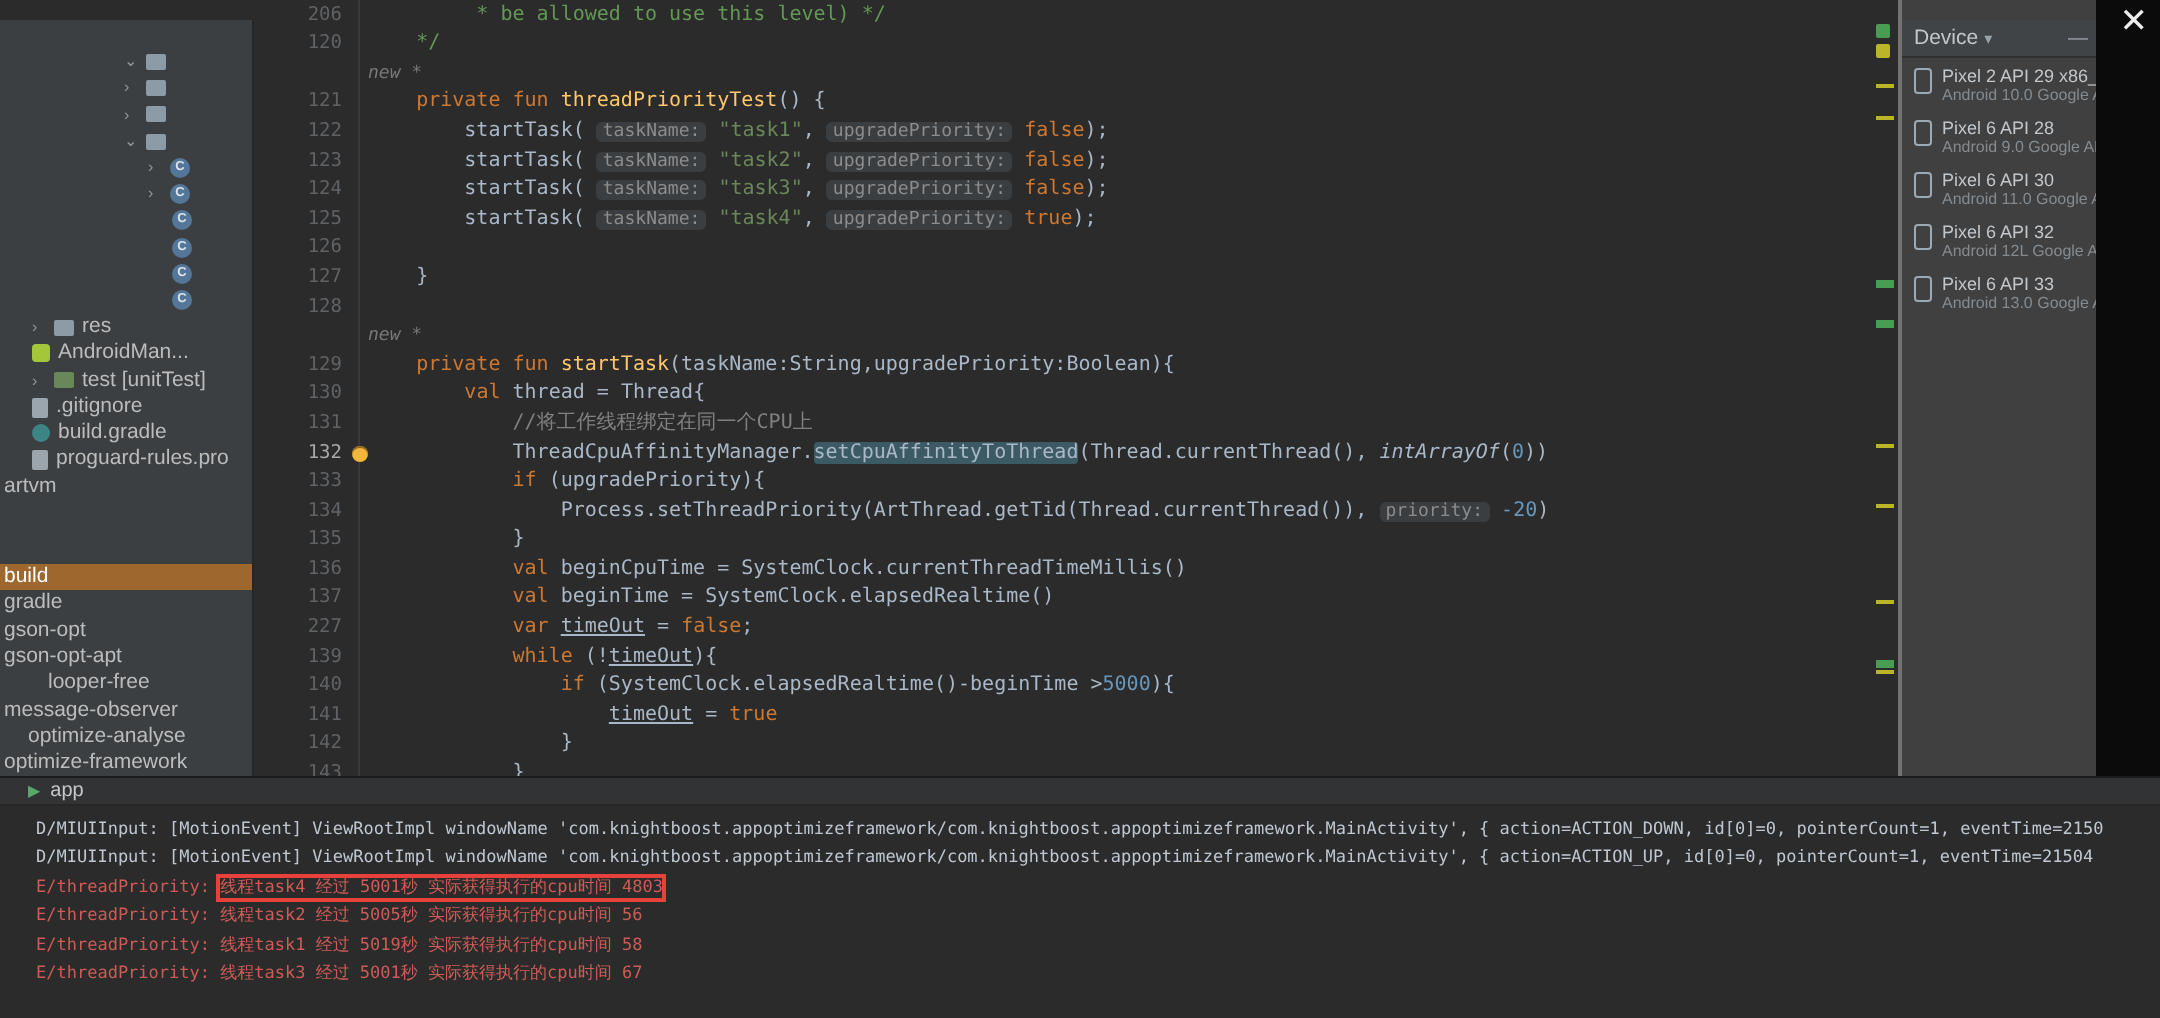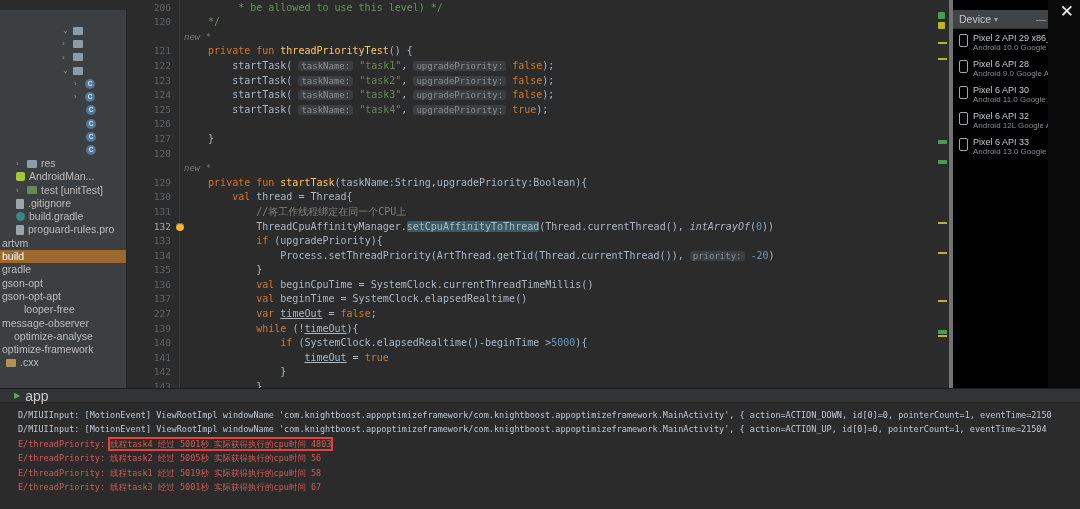--- a/index.html
+++ b/index.html
@@ -53,21 +53,21 @@
 
   
   .marker-bar{position:absolute;left:935px;top:0;width:14px;height:388px;background:#2b2b2b;}
   .tick{position:absolute;left:3px;width:9px;height:2px;}
   .tick.y{background:#bbb529;}
   .tick.g{background:#499c54;height:4px;}
   .sq{position:absolute;left:3px;width:7px;height:7px;border-radius:1px;}
 
   
   .device-panel{position:absolute;left:949px;top:0;width:99px;height:388px;
-    background:#000000;border-left:4px solid #737373;}
+    background:#404040;border-left:2px solid #737373;}
   .device-header{margin-top:10px;height:18px;display:flex;align-items:center;gap:3px;
     padding:0 6px;font-size:10.5px;color:#c3c7ca;background:#404446;
     border-bottom:1px solid #2e3032;cursor:pointer;}
   .device-header .caret{color:#9aa2a8;font-size:8px;}
   .device-header .min{margin-left:auto;color:#9aa2a8;font-size:10px;cursor:pointer;}
   .device-item{padding:4px 3px 3px 6px;display:flex;gap:5px;cursor:pointer;}
   .phone{flex:none;width:7px;height:11px;border:1px solid #9da9b5;border-radius:2px;margin-top:1px;}
   .dev-name{font-size:9px;color:#c2c7cb;white-space:nowrap;overflow:hidden;}
   .dev-os{font-size:8px;color:#848b90;white-space:nowrap;overflow:hidden;}
 
@@ -75,21 +75,21 @@
   .right-strip{position:absolute;left:1048px;top:0;width:32px;height:388px;background:#0b0b0c;}
   .close{position:absolute;top:1px;right:6px;color:#ededed;font-size:17px;
     font-weight:bold;cursor:pointer;font-family:"DejaVu Sans",sans-serif;}
 
   
   .log-panel{position:absolute;left:0;top:388px;width:1080px;height:121px;
     background:#2b2b2b;border-top:1px solid #1c1c1c;}
   .log-header{height:13px;display:flex;align-items:center;gap:5px;padding-left:14px;
     background:#313335;border-bottom:1px solid #262626;}
   .run-ic{color:var(--run-green,#59a869);font-size:8px;line-height:13px;}
-  .tab{color:#c7c7c7;font-size:14px;cursor:pointer;text-align:center;}
+  .tab{color:#c7c7c7;font-size:10px;cursor:pointer;text-align:center;}
   .log-lines{padding:5px 0 0 18px;font:8.5px "DejaVu Sans Mono",monospace;
     line-height:14.4px;white-space:pre;}
   .log-d{color:var(--log-debug,#bfc8d2);}
   .log-e{color:var(--log-error,#cf5b56);}
   .boxed{outline:2px solid var(--highlight-box,#e8413c);outline-offset:0;}
 </style>
 </head>
 <body>
 
 <div class="screen">
@@ -154,21 +154,21 @@
           <span class="ic ic-gradle"></span>
           <span class="tree-label">build.gradle</span>
         </div>
         <div class="tree-row" style="padding-left: 16px;">
           <span class="ic ic-file"></span>
           <span class="tree-label">proguard-rules.pro</span>
         </div>
         <div class="tree-row" style="padding-left: 2px;">
           <span class="tree-label">artvm</span>
         </div>
-        <div class="tree-row selected" style="padding-left: 2px;">
+        <div class="tree-row selected" style="padding-left: 2px; margin-top: 32px;">
           <span class="tree-label">build</span>
         </div>
         <div class="tree-row" style="padding-left: 2px;">
           <span class="tree-label">gradle</span>
         </div>
         <div class="tree-row" style="padding-left: 2px;">
           <span class="tree-label">gson-opt</span>
         </div>
         <div class="tree-row" style="padding-left: 2px;">
           <span class="tree-label">gson-opt-apt</span>

